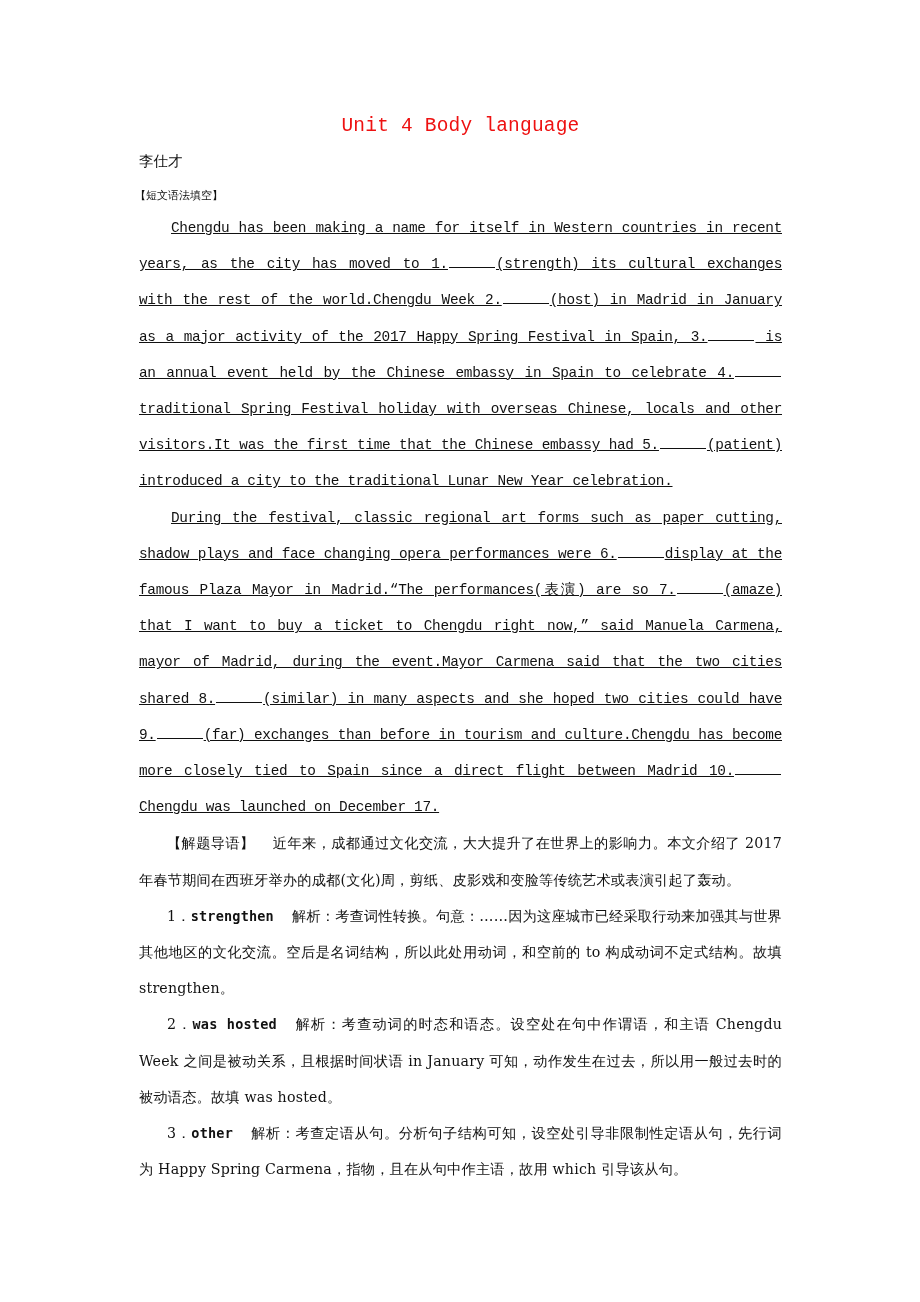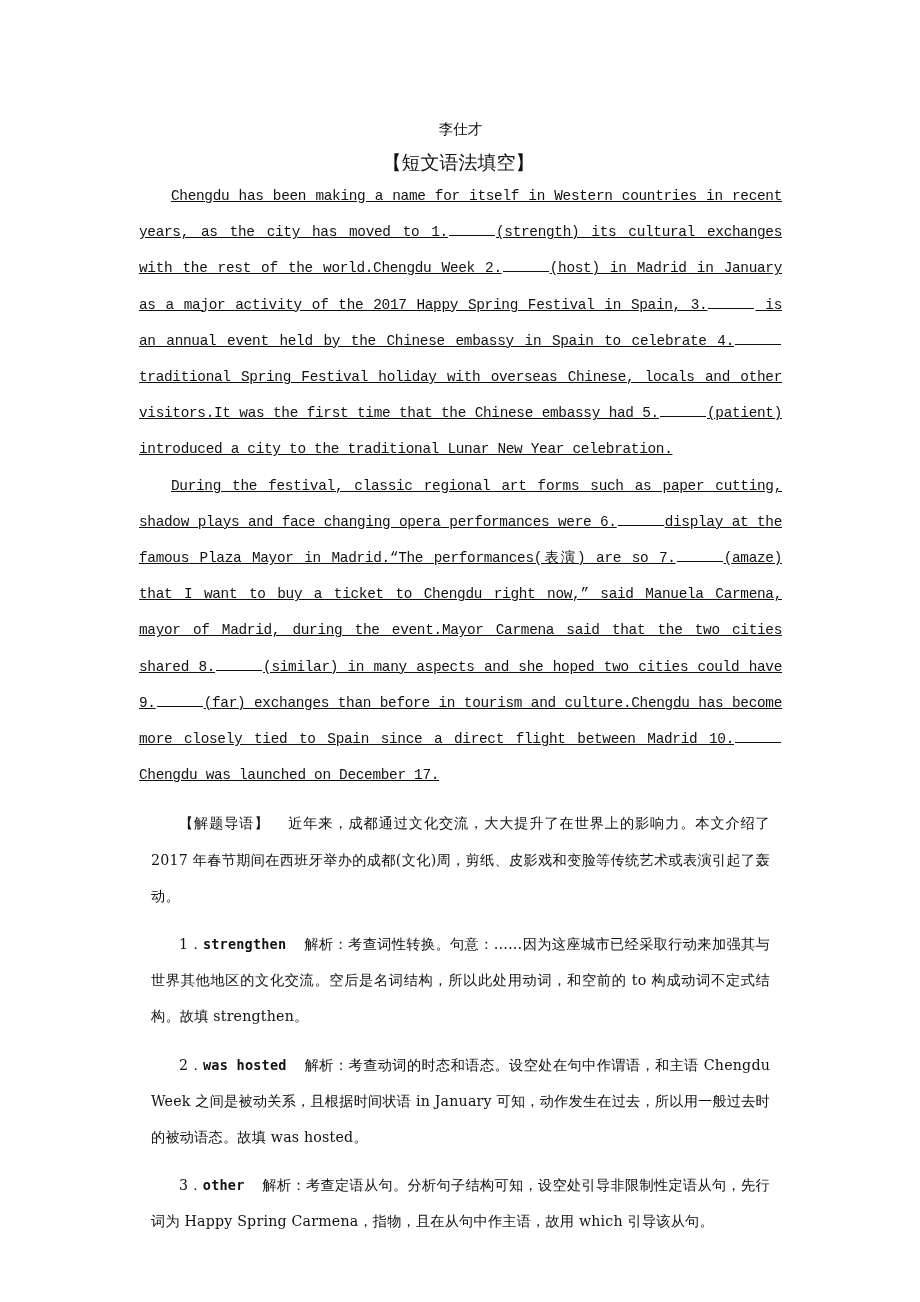--- a/index.html
+++ b/index.html
@@ -10,47 +10,48 @@
     font-family: "DejaVu Sans Mono", "Liberation Mono", monospace;
     font-size: 14px;
   }
   .title {
     text-align: center; color: #ee1111; font-size: 19.5px;
     font-family: "Liberation Mono", "DejaVu Sans Mono", monospace;
     height: 32px; line-height: 32px; margin: 0; font-weight: normal;
     letter-spacing: 0.2px;
   }
   .author {
-    text-align: center; font-size: 14.5px; height: 38px; line-height: 38px;
+    font-size: 14.5px; height: 38px; line-height: 38px;
     font-family: Liberation Sans, sans-serif;
   }
   .section-label {
     font-family: Liberation Sans, sans-serif;
-    font-size: 19px; height: 30px; line-height: 30px; margin-left: -4px; text-align: center;
+    font-size: 11px; height: 30px; line-height: 30px; margin-left: -4px;
   }
   .para {
     line-height: 36.2px; text-align: justify; margin: 0;
     font-family: "Liberation Mono", "DejaVu Sans Mono", monospace;
     font-size: 14.4px; letter-spacing: -0.3px; text-decoration: underline;
   }
   .para.indent { text-indent: 32px; }
   .blank { display: inline-block; width: 46px; border-bottom: 1px solid #111; height: 14px; vertical-align: baseline; margin: 0 1px; }
   .cn {
-    line-height: 36.2px; text-align: justify; margin: 12px;
+    line-height: 36.2px; text-align: justify; margin: 0;
     font-family: "DejaVu Serif", "Liberation Serif", serif;
     font-size: 14.2px; letter-spacing: 0.2px;
   }
   .cn.indent { text-indent: 28px; }
   .ans { font-weight: bold; font-family: "DejaVu Sans Mono", "Liberation Mono", monospace; font-size: 13.5px; }
   .gap { display: inline-block; width: 18px; }
 </style>
 </head>
 <body>
 
 <div class="page">
+  <h1 class="title">Unit 4  Body language</h1>
   <div class="author">李仕才</div>
   <div class="section-label">【短文语法填空】</div>
 
   <p class="para indent"><span>Chengdu has been making a name for itself in Western countries in recent years, as the city has moved to 1.</span><span class="blank"></span><span>(strength) its cultural exchanges with the rest of the world.Chengdu Week 2.</span><span class="blank"></span><span>(host) in Madrid in January as a major activity of the 2017 Happy Spring Festival in Spain, 3.</span><span class="blank"></span><span> is an annual event held by the Chinese embassy in Spain to celebrate 4.</span><span class="blank"></span><span>traditional Spring Festival holiday with overseas Chinese, locals and other visitors.It was the first time that the Chinese embassy had 5.</span><span class="blank"></span><span>(patient) introduced a city to the traditional Lunar New Year celebration.</span></p>
 
   <p class="para indent"><span>During the festival, classic regional art forms such as paper cutting, shadow plays and face changing opera performances were 6.</span><span class="blank"></span><span>display at the famous Plaza Mayor in Madrid.“The performances(表演) are so 7.</span><span class="blank"></span><span>(amaze) that I want to buy a ticket to Chengdu right now,” said Manuela Carmena, mayor of Madrid, during the event.Mayor Carmena said that the two cities shared 8.</span><span class="blank"></span><span>(similar) in many aspects and she hoped two cities could have 9.</span><span class="blank"></span><span>(far) exchanges than before in tourism and culture.Chengdu has become more closely tied to Spain since a direct flight between Madrid 10.</span><span class="blank"></span><span>Chengdu was launched on December 17.</span></p>
 
   <p class="cn indent"><span>【解题导语】</span><span class="gap"></span><span>近年来，成都通过文化交流，大大提升了在世界上的影响力。本文介绍了 2017 年春节期间在西班牙举办的成都(文化)周，剪纸、皮影戏和变脸等传统艺术或表演引起了轰动。</span></p>
 
   <p class="cn indent"><span>1．</span><span class="ans">strengthen</span><span class="gap"></span><span>解析：考查词性转换。句意：……因为这座城市已经采取行动来加强其与世界其他地区的文化交流。空后是名词结构，所以此处用动词，和空前的 to 构成动词不定式结构。故填 strengthen。</span></p>

